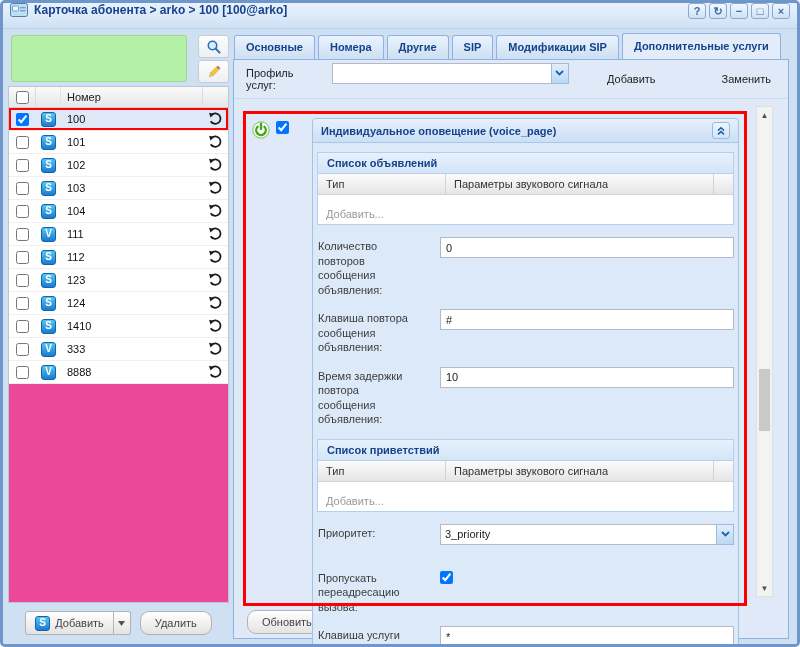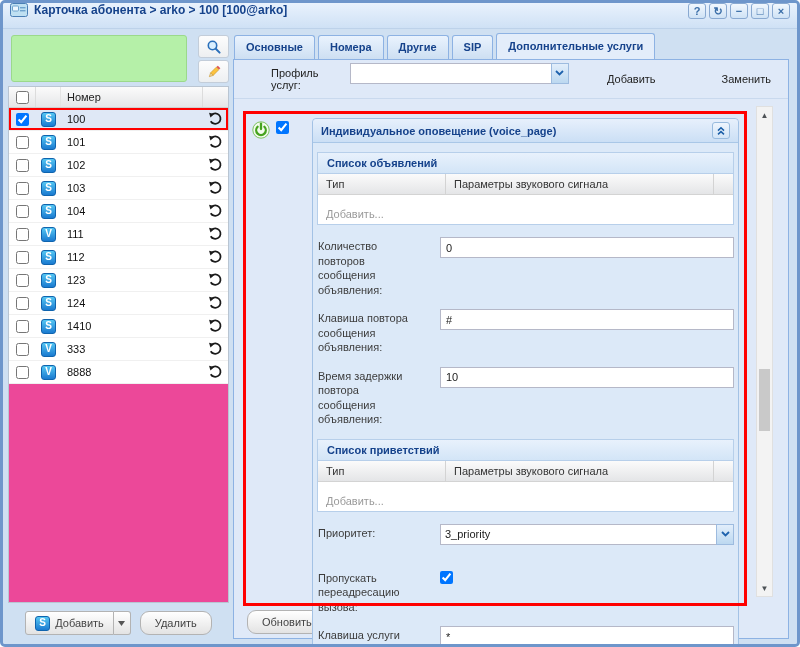--- a/index.html
+++ b/index.html
@@ -58,21 +58,21 @@
     font-family:"Liberation Sans",sans-serif;padding:3px 5px;cursor:default;}
   
   .main{position:absolute;left:230px;top:4px;right:8px;bottom:5px;}
   .tabs{display:flex;height:26px;gap:3px;align-items:flex-end;padding-left:1px;}
   .tab{height:24px;line-height:22px;padding:0 11px;font-size:11px;font-weight:bold;color:#15428b;
     background:linear-gradient(#eaf3fe,#cddff2);border:1px solid #8db2e3;border-bottom:none;
     border-radius:3px 3px 0 0;white-space:nowrap;cursor:default;}
   .tab.active{height:26px;line-height:25px;background:#e3edfa;position:relative;z-index:3;}
   .content{position:absolute;top:26px;left:0;right:0;bottom:0;background:#dfe9f8;border:1px solid #8db2e3;}
   .svc-toolbar{height:39px;display:flex;align-items:center;padding:0 12px;border-bottom:1px solid #c9d9ee;}
-  .svc-toolbar .lbl{font-size:11px;color:#222;margin-right:8px;margin-left:25px;}
+  .svc-toolbar .lbl{font-size:11px;color:#222;margin-right:8px;}
   .combo{display:flex;height:33px;}
   .combo .cinput{flex:1;height:21px;border:1px solid #b5b8c8;border-right:none;background:#fff;
     font-size:11px;padding:0 4px;font-family:"Liberation Sans",sans-serif;color:#222;}
   .combo .ctrigger{width:18px;height:21px;border:1px solid #9dbbdf;
     background:linear-gradient(#e2eefb,#bcd8f0);display:flex;align-items:center;justify-content:center;padding:0;}
   .profile-combo{width:246px;}
   
   .red-frame{position:absolute;left:9px;top:51px;width:504px;height:495px;border:3px solid #ff0000;z-index:5;pointer-events:none;}
   
   .service-row{position:absolute;left:15px;top:58px;width:490px;display:flex;z-index:2;}
@@ -359,20 +359,21 @@
         <button class="btn">Удалить</button>
       </div>
     </div>
 
     <div class="main">
       <div class="tabs">
         <span class="tab">Основные</span>
         <span class="tab">Номера</span>
         <span class="tab">Другие</span>
         <span class="tab">SIP</span>
+        <span class="tab">Модификации SIP</span>
         <span class="tab active">Дополнительные услуги</span>
       </div>
 
       <div class="content">
 
         <div class="svc-toolbar">
           <span class="lbl">Профиль услуг:</span>
           <span class="combo profile-combo">
             <input class="cinput" value="" style="">
             <button class="ctrigger">

